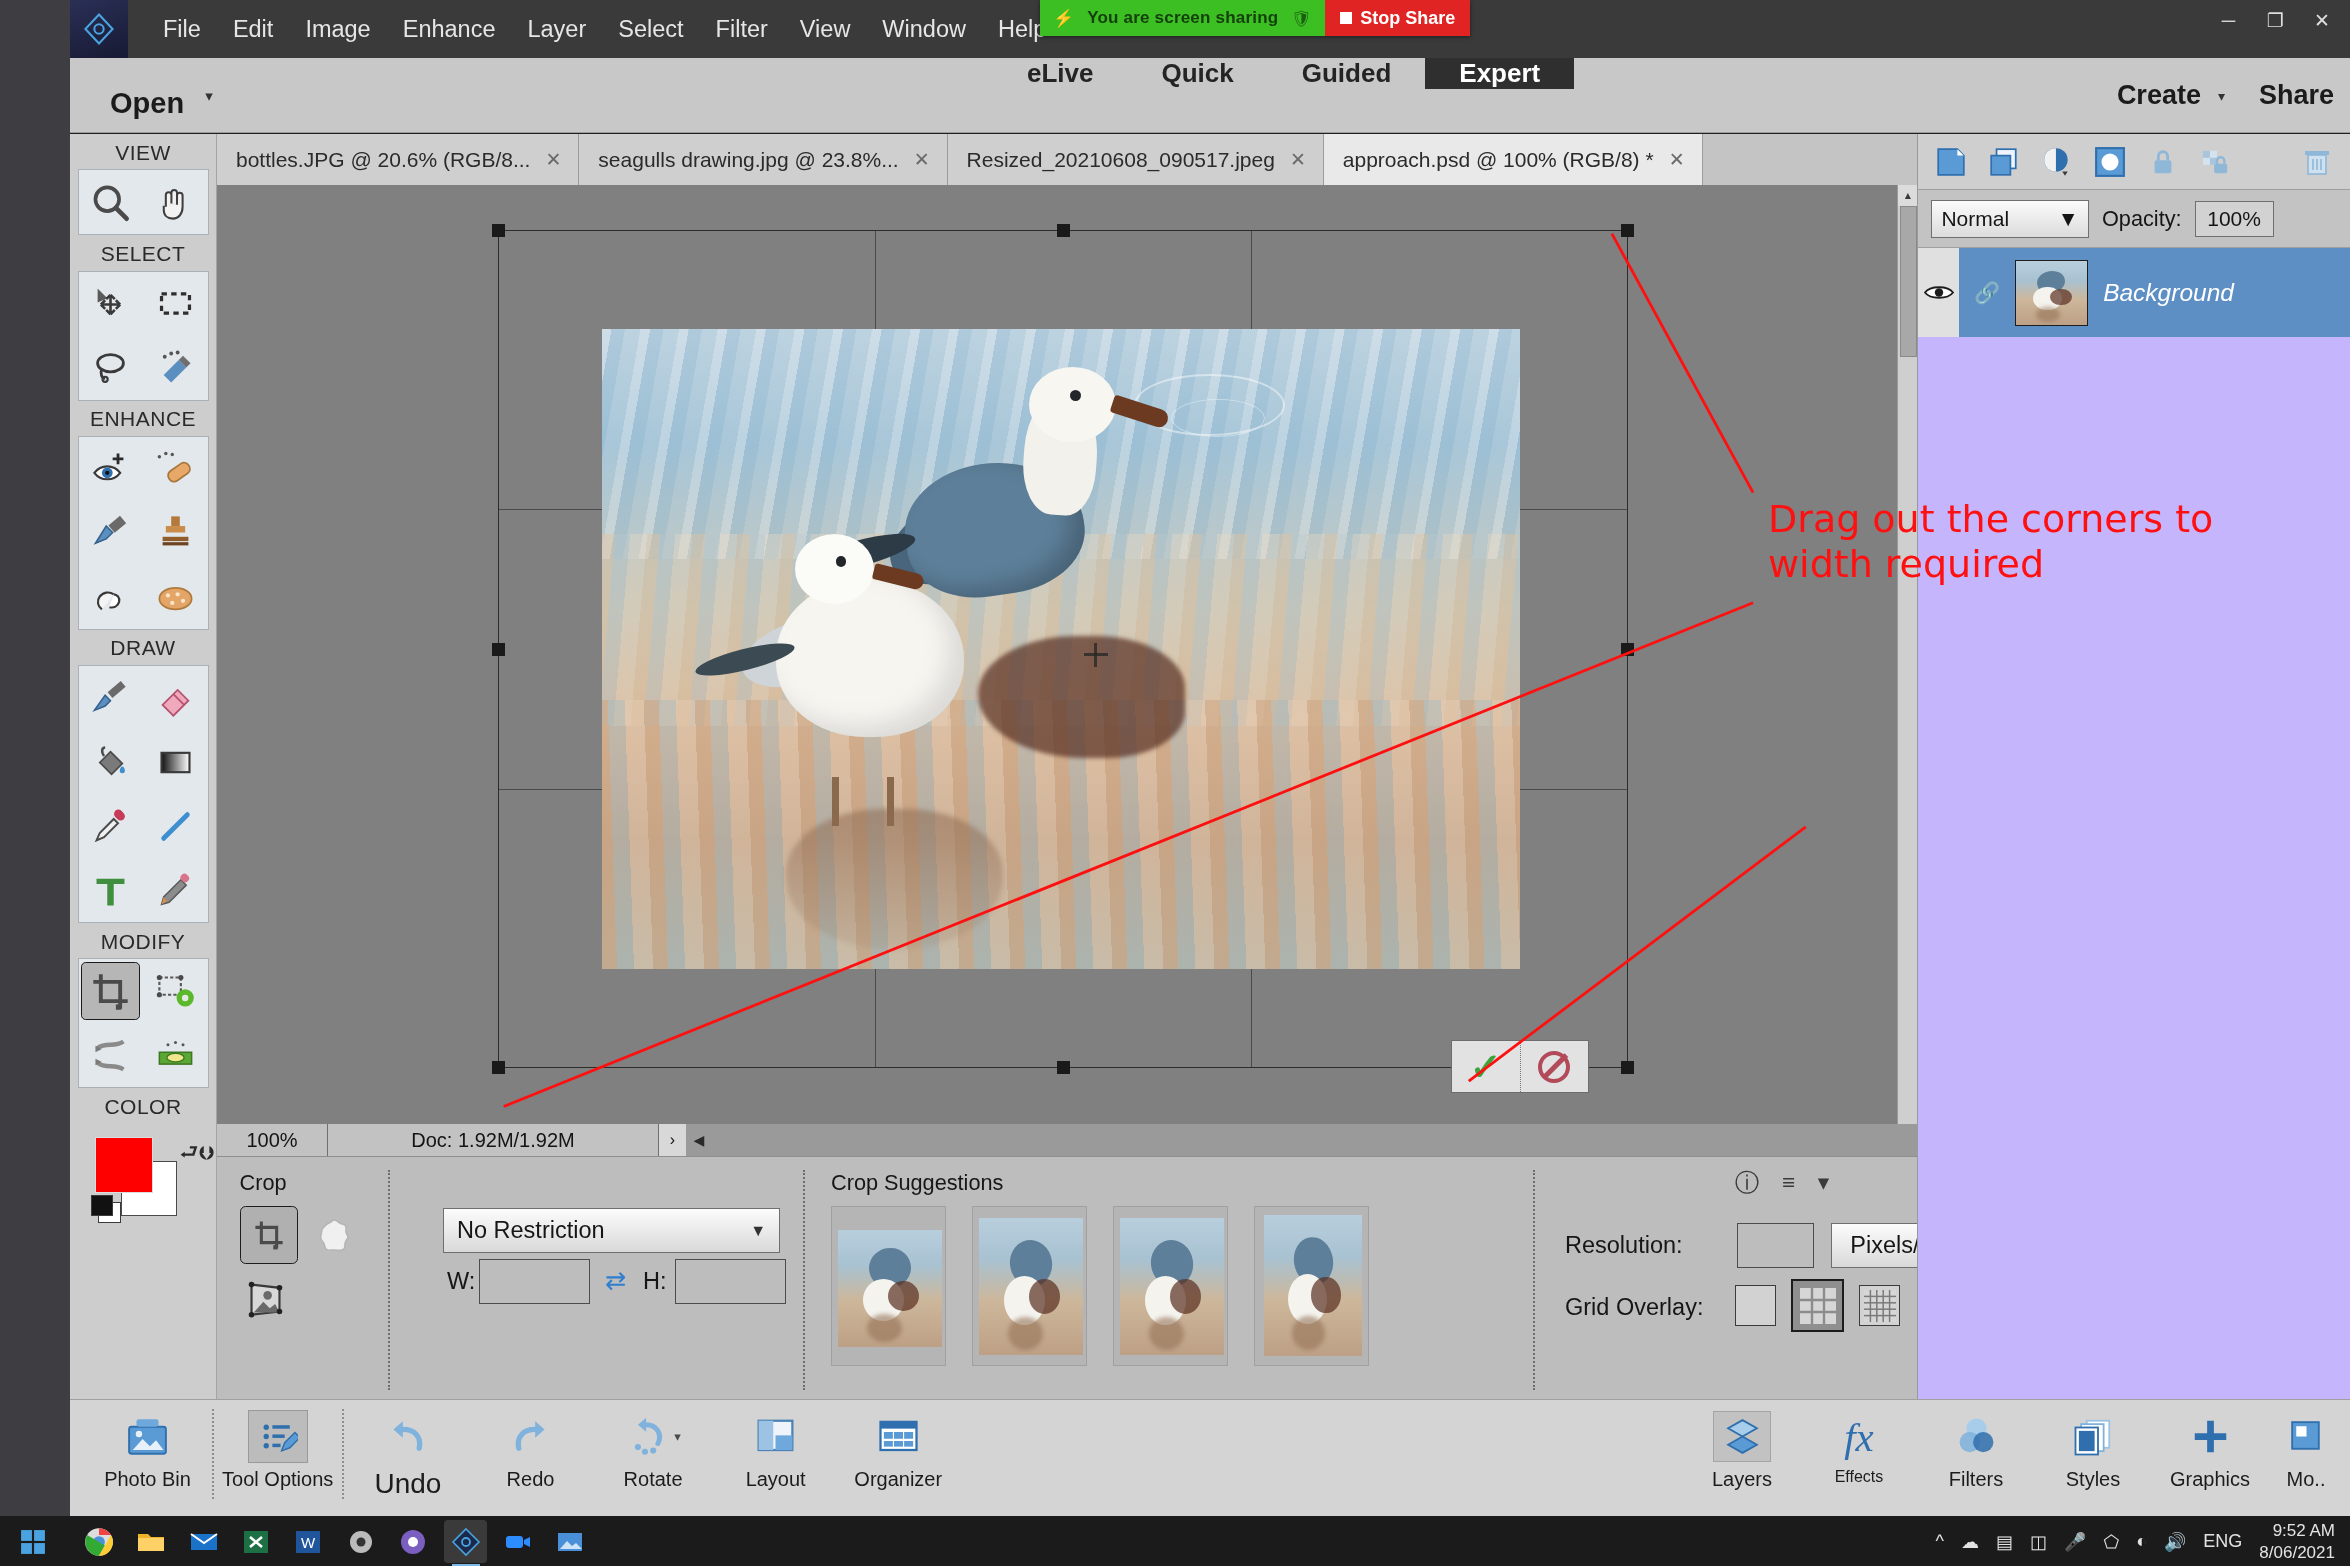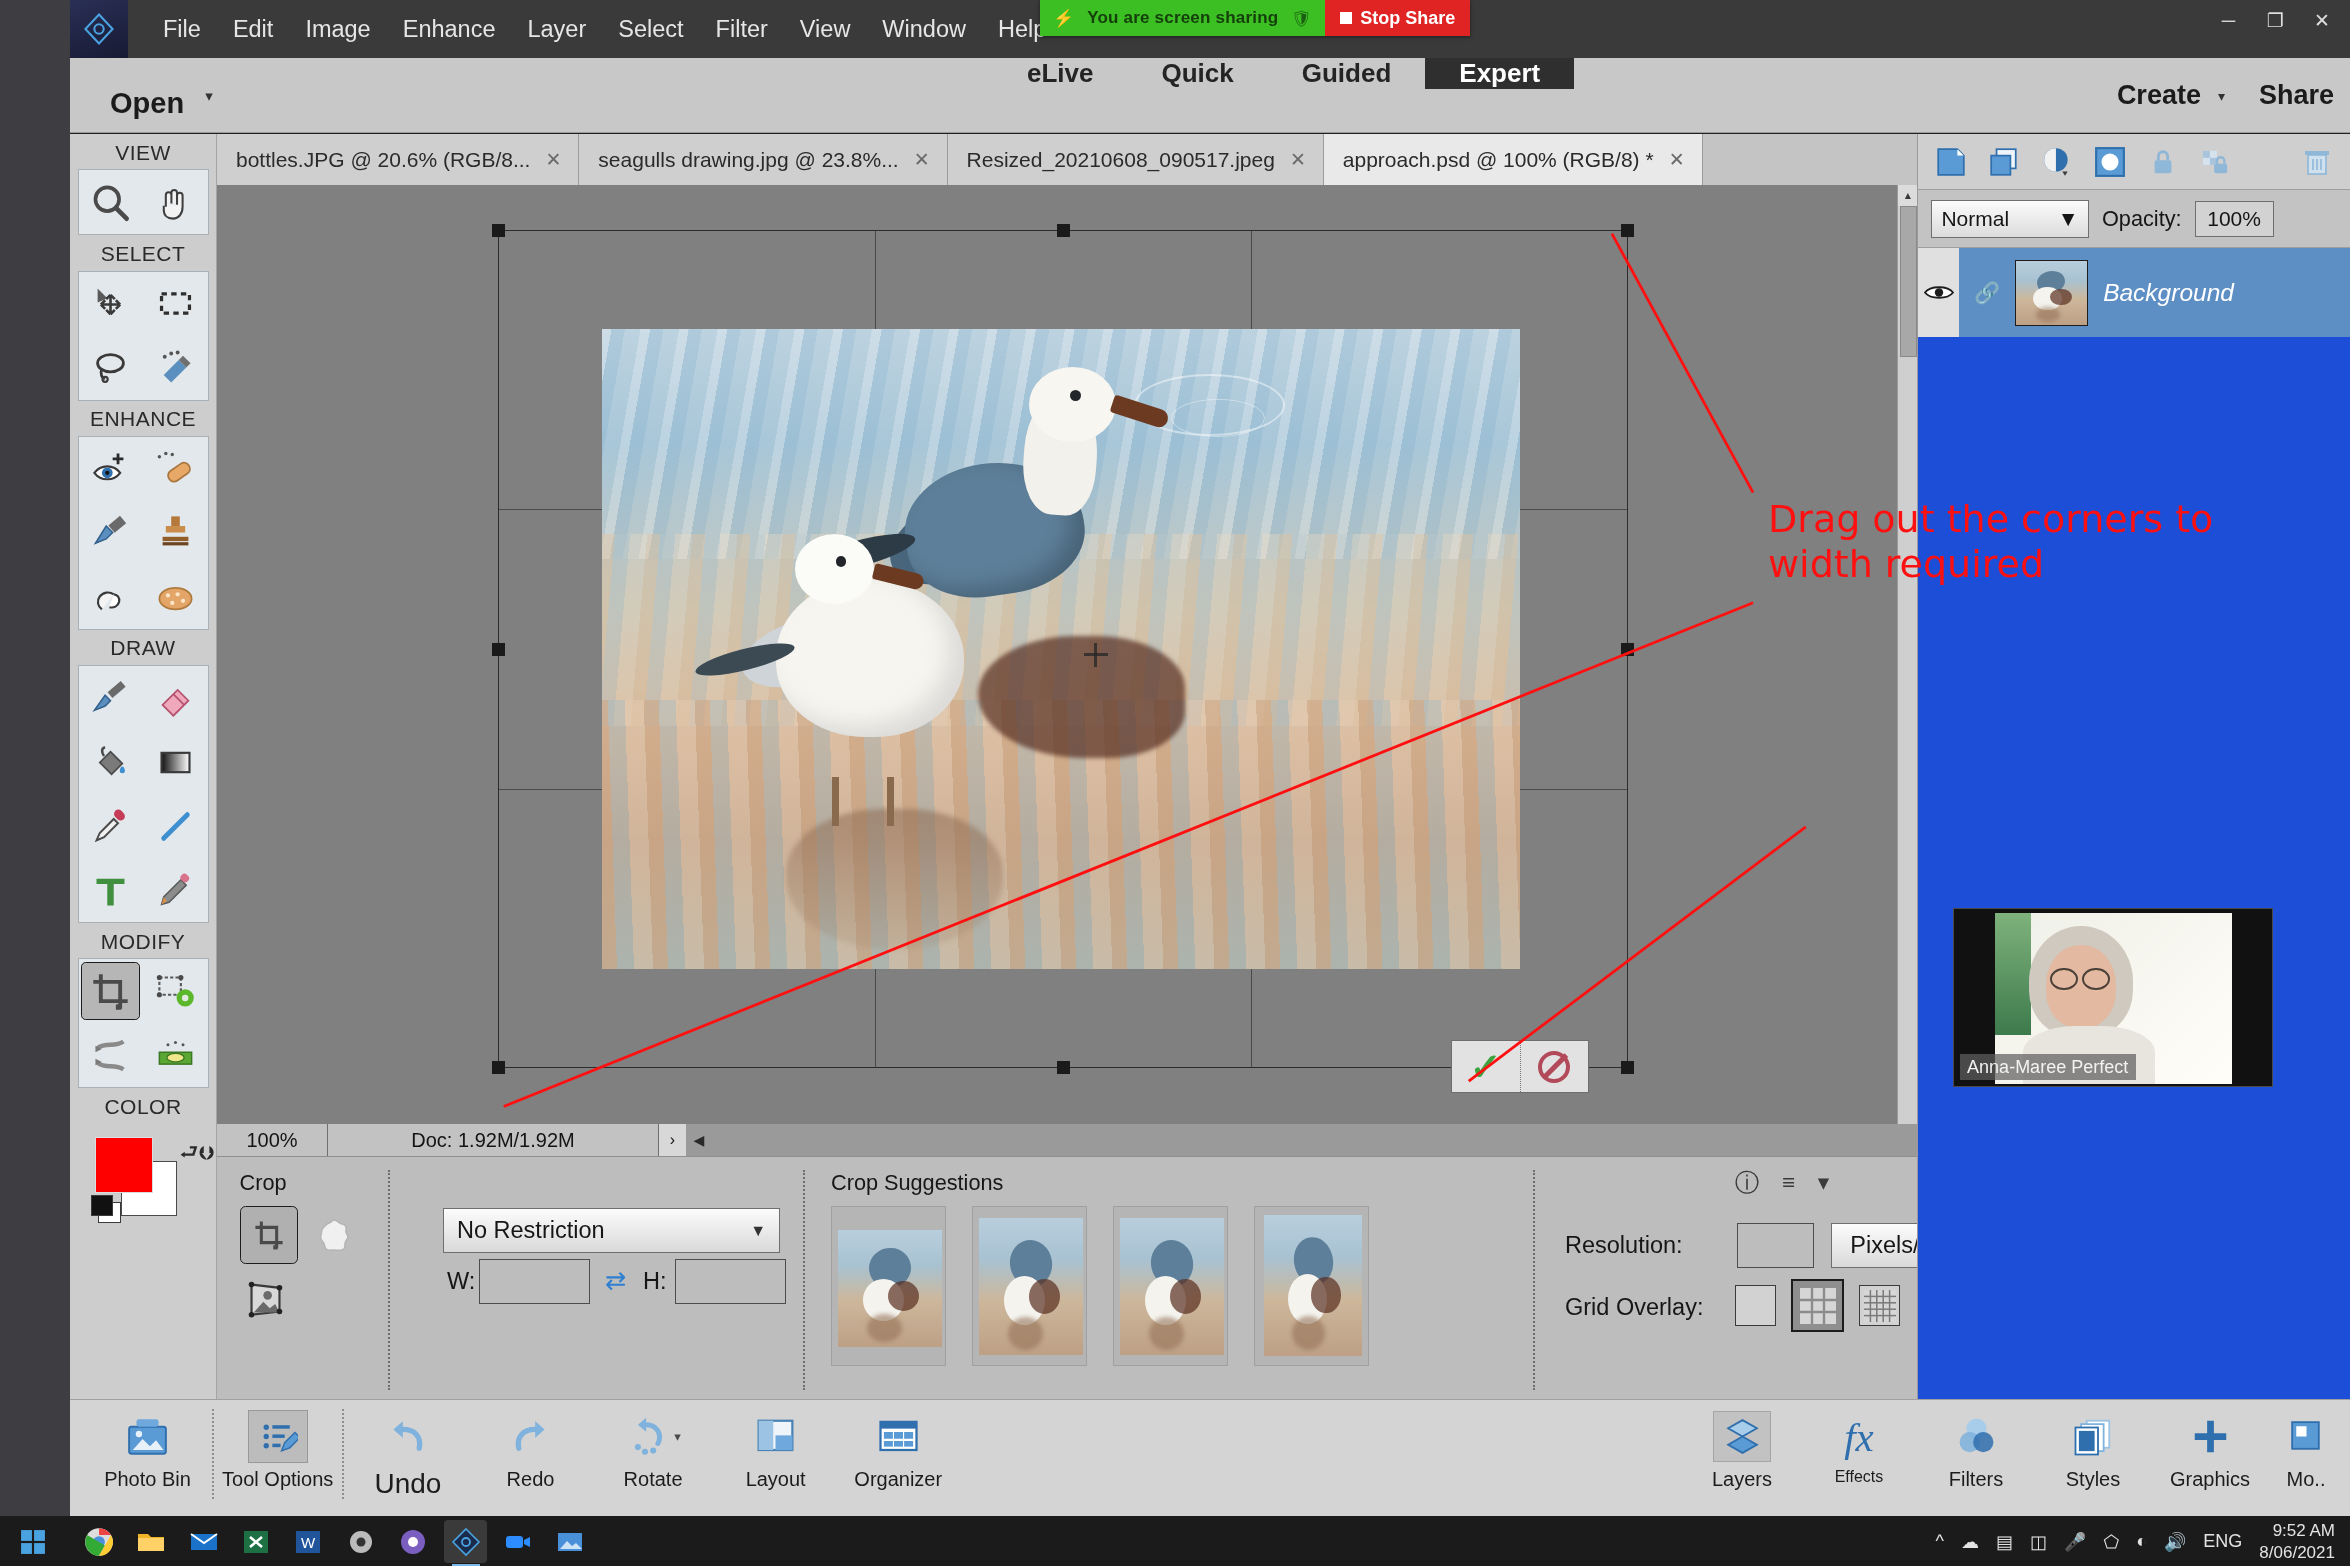--- a/index.html
+++ b/index.html
@@ -219,21 +219,21 @@
   .sg .b1 { position:absolute; left:30%; top:16%; width:40%; height:34%; background:#5d7f99; border-radius:50%; transform: rotate(-10deg);}
   .sg .b2 { position:absolute; left:24%; top:42%; width:40%; height:36%; background:#f4f3ee; border-radius:50%;}
   .sg .b3 { position:absolute; left:48%; top:44%; width:30%; height:26%; background:rgba(90,45,32,.7); border-radius:50%;}
   .sg .b4 { position:absolute; left:28%; top:72%; width:34%; height:24%; background:rgba(150,115,88,.6); border-radius:50%; filter: blur(1.9px);}
   .grid-opt { position:absolute; width: 41px; height: 41px; border: 1.9px solid #3b3b3b; background:#d2d2d2;}
   .grid-opt.sel { border: 2.8px solid #1c1c1c; background:#8f8f8f; }
 
   
   .rightpanel {
     position: absolute; left: 1917px; top: 134px; width: 433px; height: 1266px;
-    background: #1d4ed8; border-left: 0.9px solid #999;
+    background: #c4b5fd; border-left: 0.9px solid #999;
   }
   .lp-toolrow {
     height: 56px; background: #cfcfcf; display: flex; align-items: center; gap: 17px; padding: 0 15px;
     border-bottom: 0.9px solid #9f9f9f;
   }
   .lp-toolrow .ic { width: 36px; height: 36px; display:flex;align-items:center;justify-content:center;}
   .lp-mode {
     height: 58px; display: flex; align-items: center; gap: 13px; padding: 0 13px; background:#c3c3c3;
     border-bottom: 0.9px solid #9f9f9f;
   }
@@ -842,31 +842,20 @@
             <span class="b1"></span>
             <span class="b2"></span>
             <span class="b3"></span>
             <span class="b4"></span>
           </span>
       </span>
       <span class="layer-name">Background</span>
     </div>
   </div>
 
-  <div class="webcam">
-    <div class="inner">
-      <div class="win"></div>
-      <div class="hair"></div>
-      <div class="face"></div>
-      <div class="glass1"></div>
-      <div class="glass2"></div>
-      <div class="body"></div>
-    </div>
-    <div class="name">Anna-Maree Perfect</div>
-  </div>
 
   <div style="position:absolute; left:70px; top:1399px; width:2281px; height:117px; background:#d4d4d4; border-top:0.9px solid #a0a0a0;">
     <div style="position:absolute; left:19px; top:5.6px; display:flex; align-items:flex-start; gap:5.6px;">
       <div style="width:117px;text-align:center;">
         <div style="height:62px;display:flex;align-items:center;justify-content:center;">
           <svg viewBox="0 0 40 40" width="49" height="49">
               <rect x="5" y="12" width="30" height="22" rx="2" fill="#5b9bd5" stroke="#2f6fae" stroke-width="1.6"></rect>
               <rect x="11" y="6" width="18" height="6" rx="2" fill="#6ea8dd"></rect>
               <path d="M8 31l8-9 6 6 5-5 6 8z" fill="#e8f1f9"></path>
               <circle cx="13" cy="18" r="2.6" fill="#e8f1f9"></circle>

